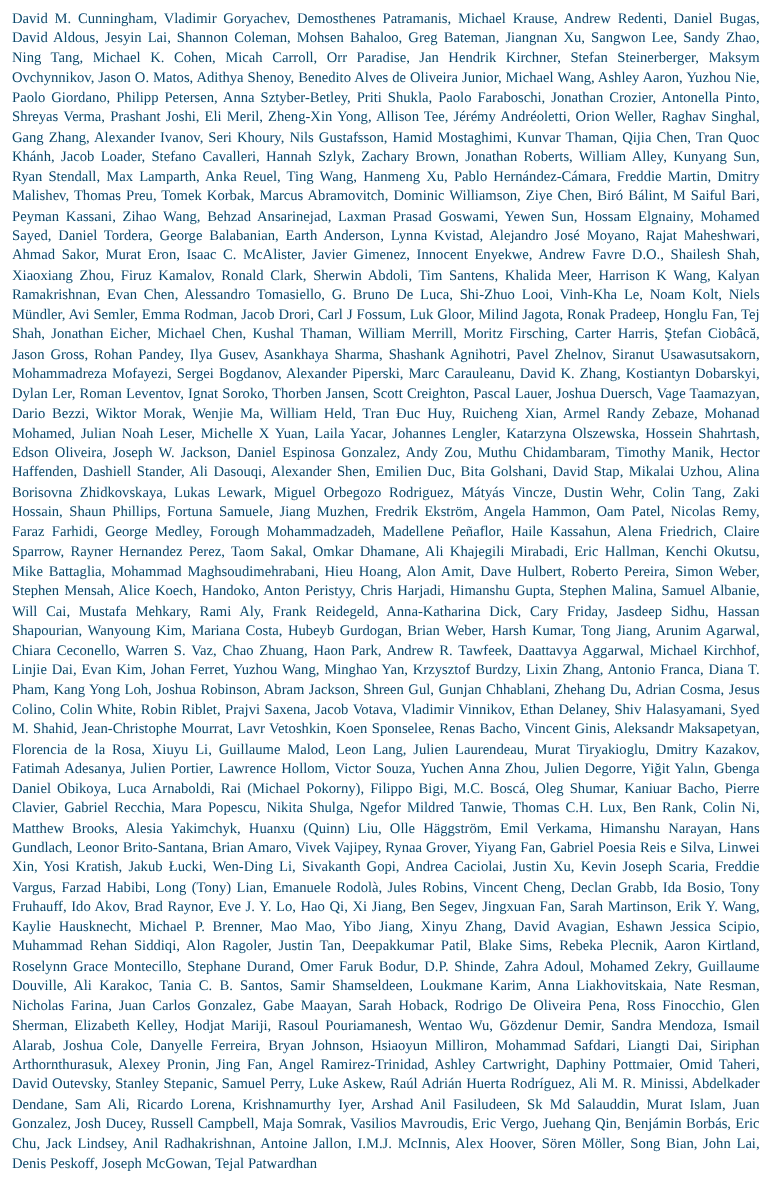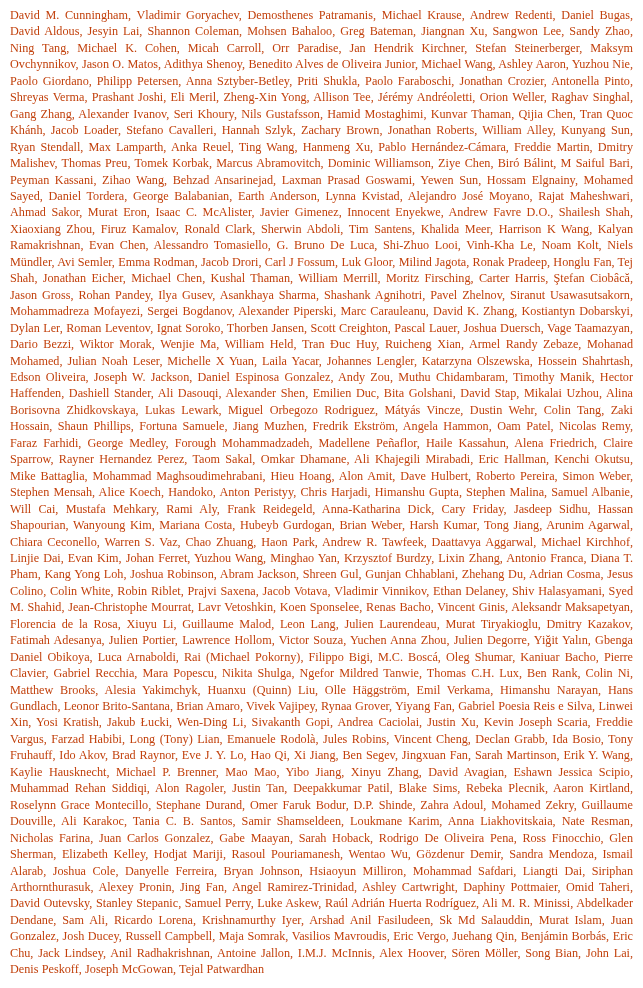--- a/index.html
+++ b/index.html
@@ -16,21 +16,21 @@
     box-sizing: border-box;
     width: 643px;
     height: 988px;
     padding: 7px 10px 10px 10px;
     background: #ffffff;
   }
   .contributors {
     font-family: "Liberation Serif", "DejaVu Serif", serif;
     font-size: 12.2px;
     line-height: 16.45px;
-    color: #c2410c;
+    color: #0c4a6e;
     text-align: justify;
     text-justify: inter-word;
     margin: 0;
     hyphens: none;
     word-spacing: 0.02em;
   }
 </style>
 </head>
 <body>
 

